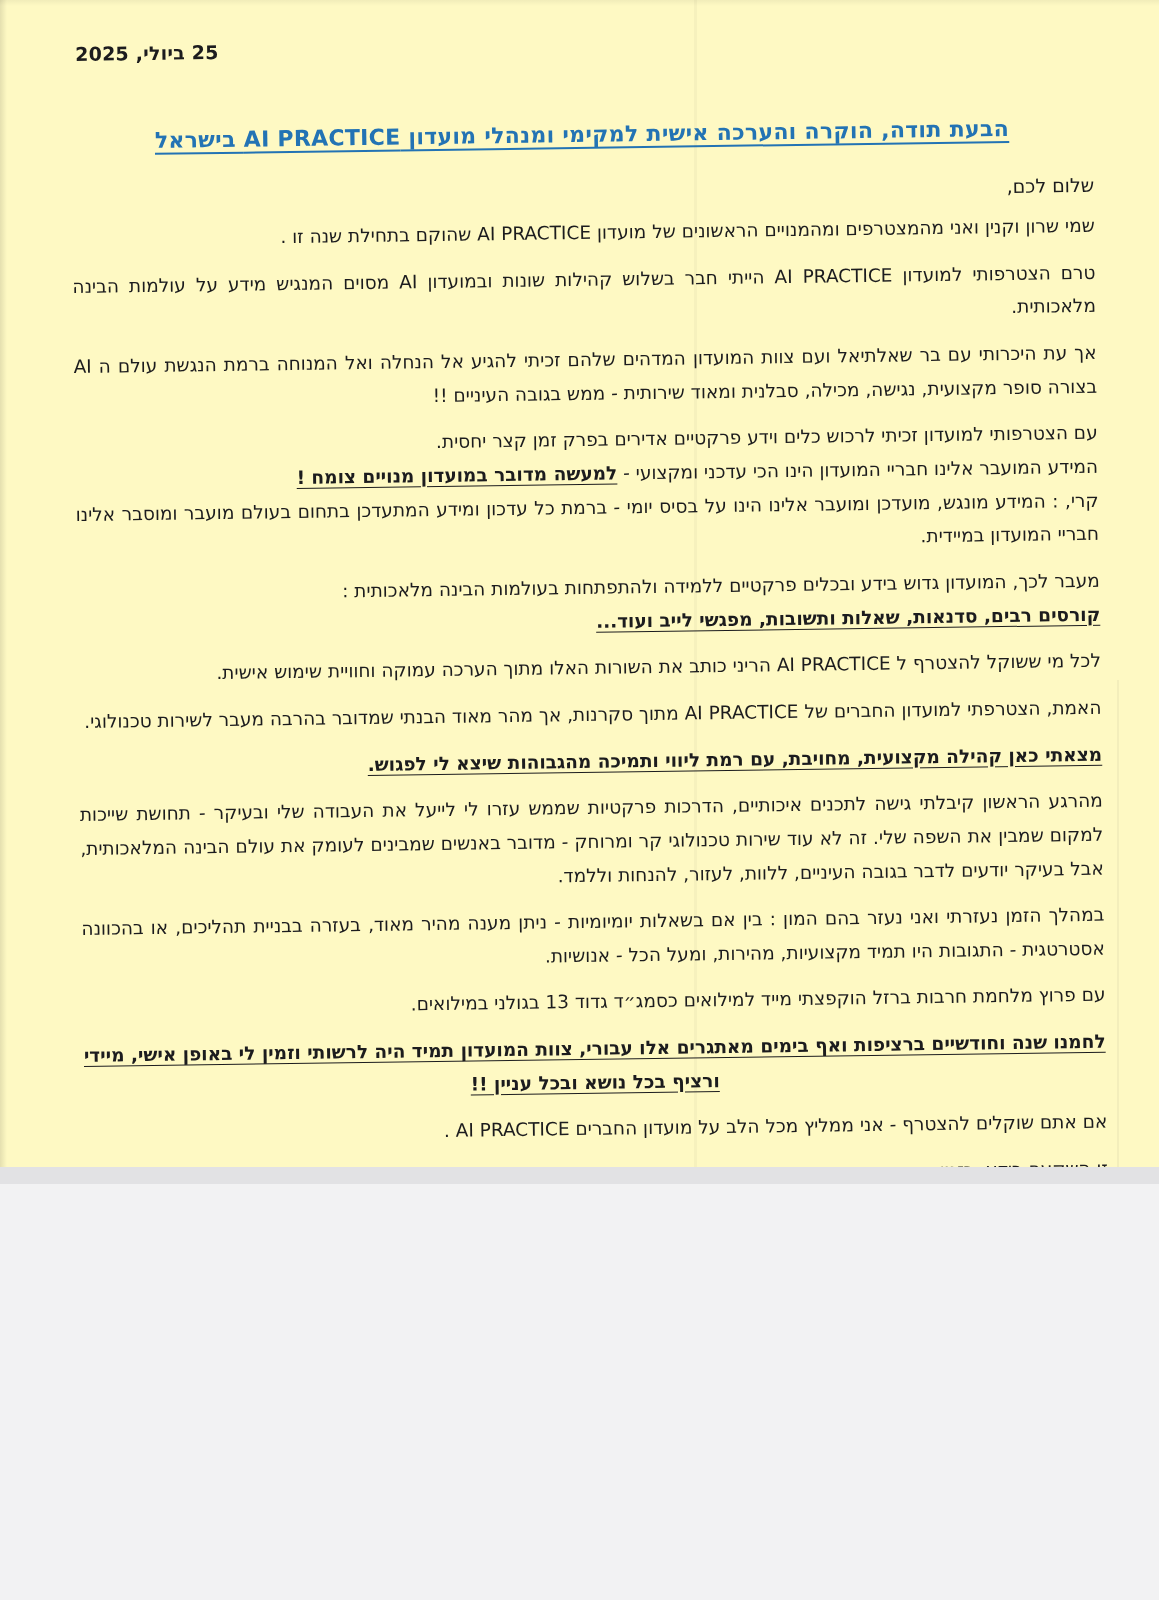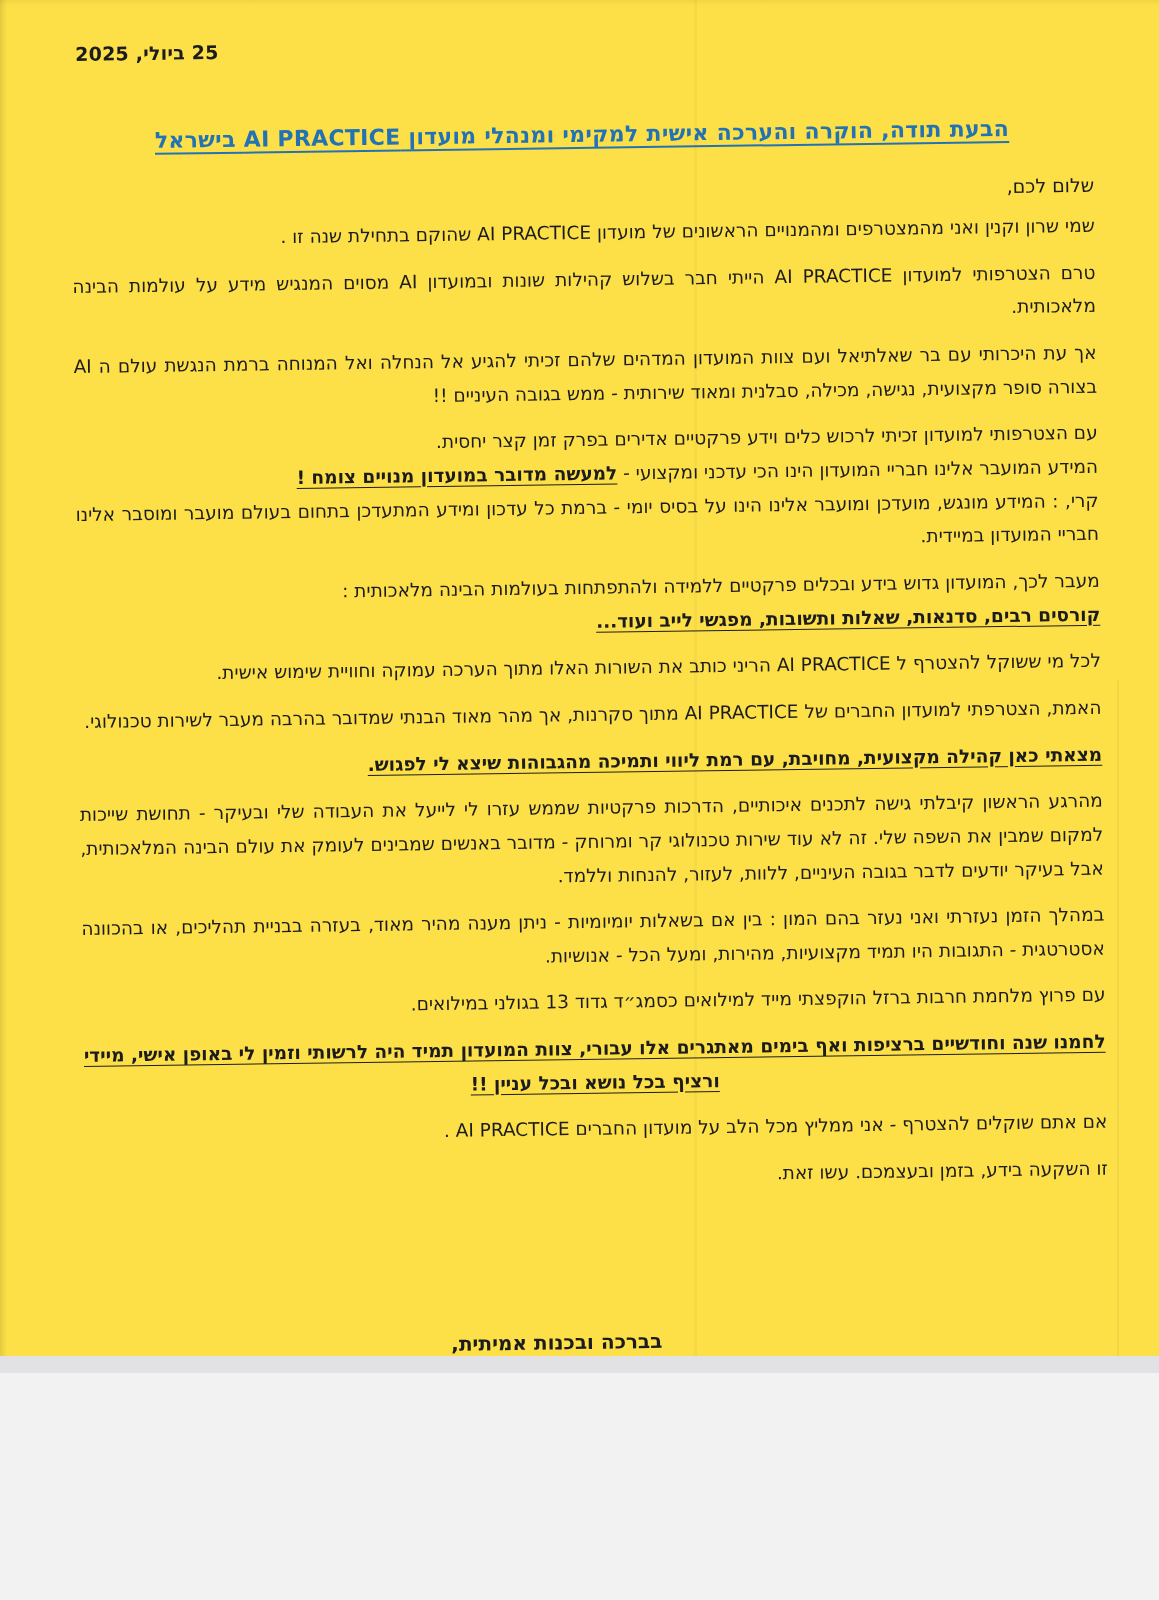--- a/index.html
+++ b/index.html
@@ -3,22 +3,22 @@
 <meta charset="utf-8">
 <style>
   html,body{margin:0;padding:0;}
   body{
     width:1159px;height:1600px;overflow:hidden;
     background:#f2f2f3;
     font-family:"DejaVu Sans",sans-serif;
     color:var(--text-color,#1c1c1e);
   }
   .page{
-    position:relative;width:1159px;height:1373px;
-    background:#fde047;overflow:hidden;margin-left:44px;
+    position:relative;width:1159px;height:1184px;
+    background:#fef9c3;overflow:hidden;margin-left:44px;
   }
   .sheet{
     position:absolute;inset:0;
     transform:rotate(-0.8deg);
     transform-origin:580px 820px;
   }
   .date{
     position:absolute;top:36px;left:86px;
     font-weight:bold;font-size:19px;letter-spacing:.2px;
     direction:rtl;

